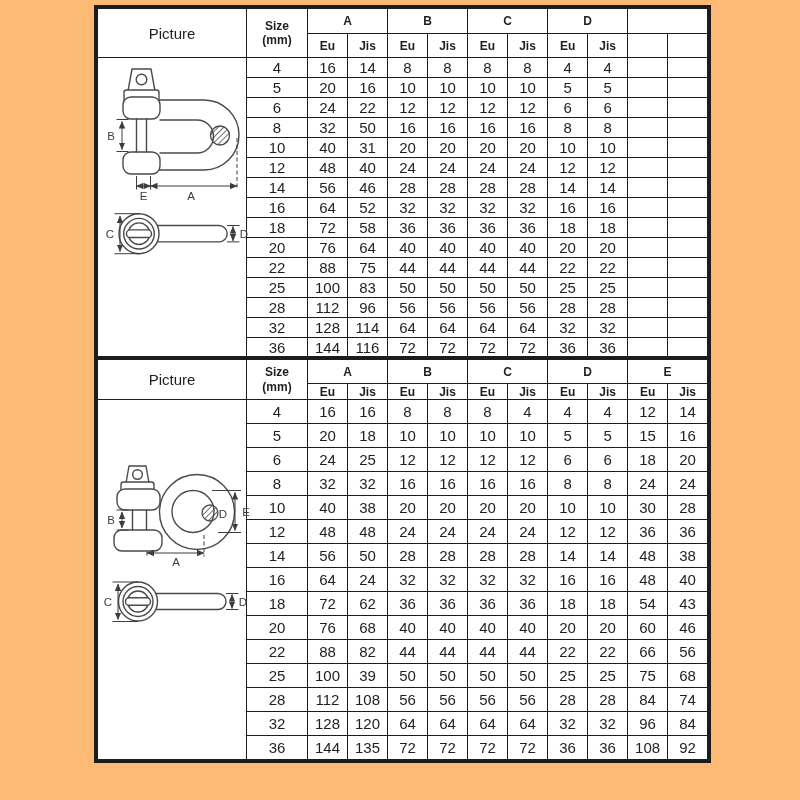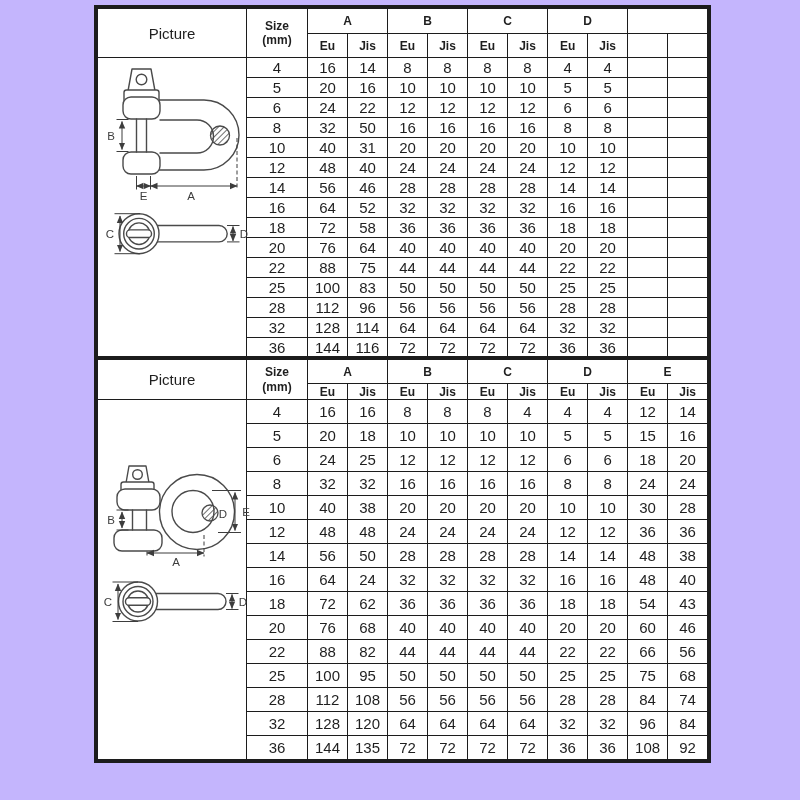--- a/index.html
+++ b/index.html
@@ -3,21 +3,21 @@
 <meta charset="utf-8">
 <style>
   :root{
     --bc:#1c1c1c;
     --dc:#4a4a4a;
     --tc:#1f1f1f;
   }
   *{margin:0;padding:0;box-sizing:border-box;}
   html,body{background:#fff;}
   .page{
-    position:relative;width:800px;height:800px;background:#c4b5fd;overflow:hidden;
+    position:relative;width:800px;height:800px;background:#fdba74;overflow:hidden;
     font-family:"Liberation Sans",sans-serif;color:var(--tc);
   }
   .tables-wrap{
     position:absolute;left:94px;top:5px;
     border:3px solid var(--bc);
     background:#fff;
   }
   table{border-collapse:collapse;table-layout:fixed;width:610px;}
   th,td{
     border:1px solid var(--bc);
@@ -477,21 +477,21 @@
             <td>44</td>
             <td>44</td>
             <td>22</td>
             <td>22</td>
             <td>66</td>
             <td>56</td>
           </tr>
           <tr>
             <td>25</td>
             <td>100</td>
-            <td>95</td>
+            <td>39</td>
             <td>50</td>
             <td>50</td>
             <td>50</td>
             <td>50</td>
             <td>25</td>
             <td>25</td>
             <td>75</td>
             <td>68</td>
           </tr>
           <tr>

